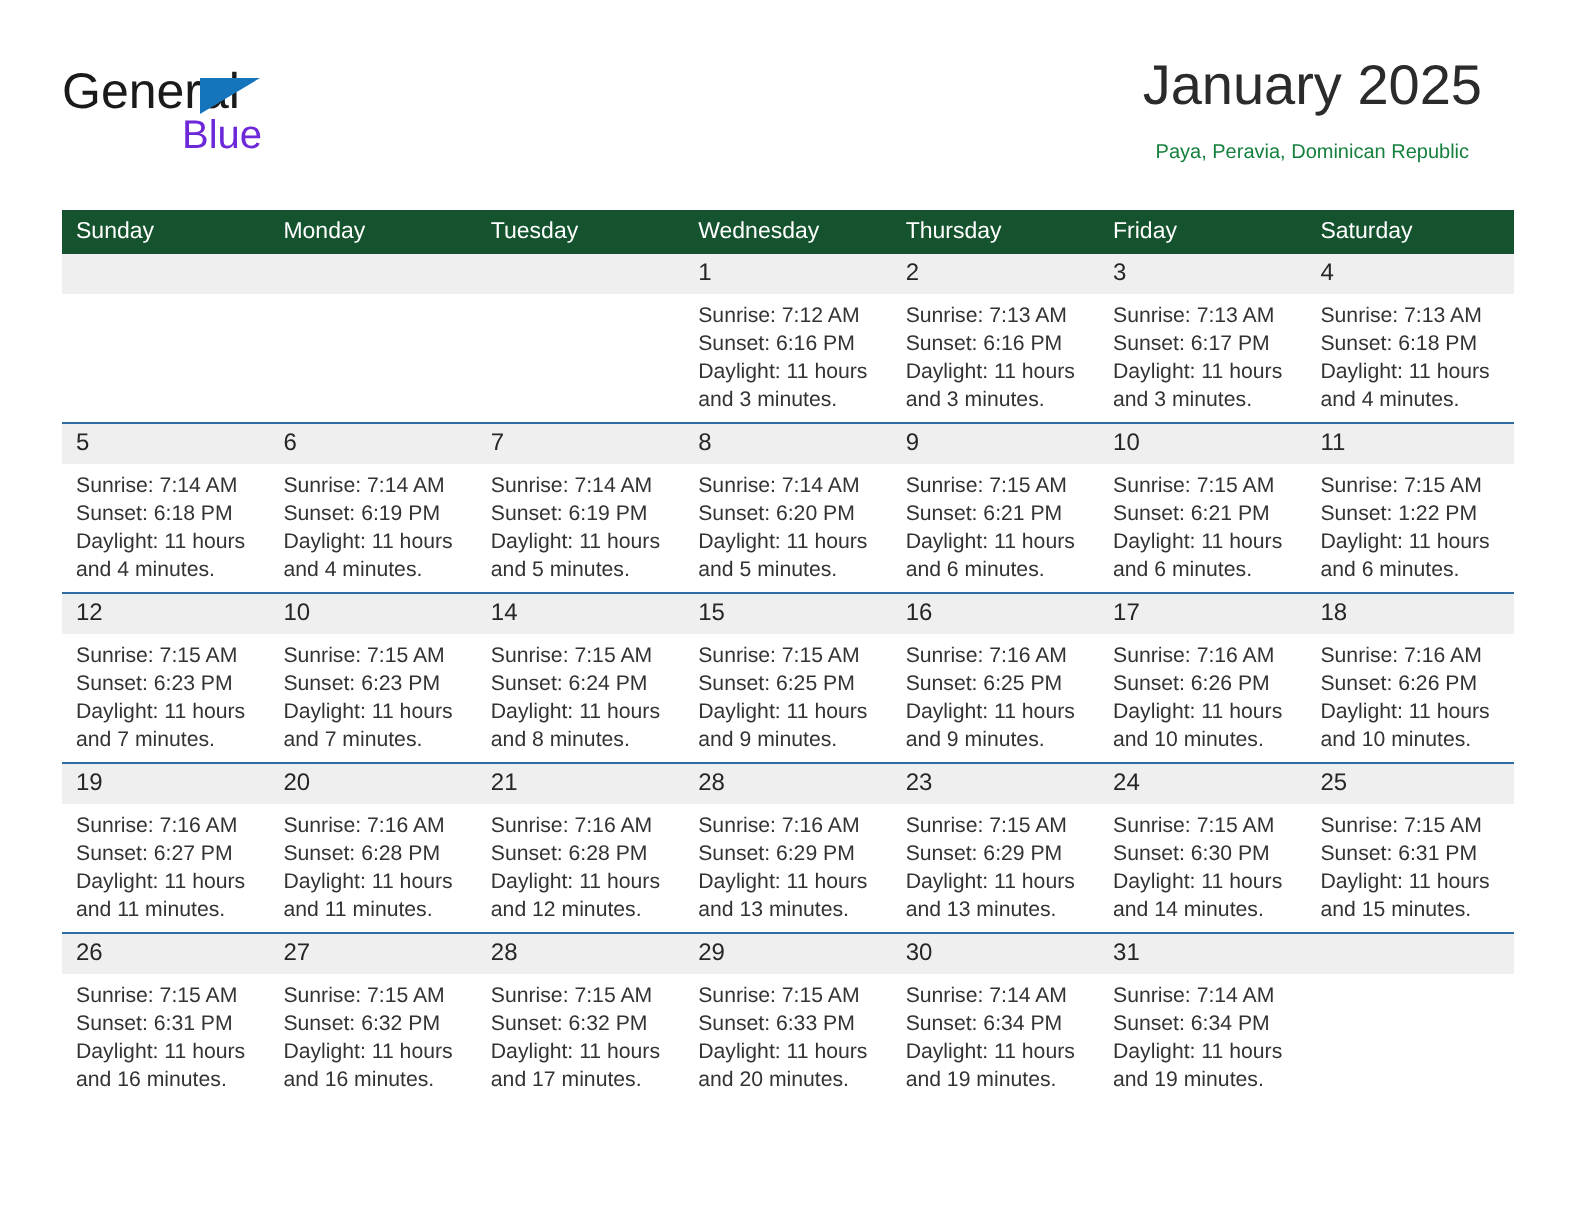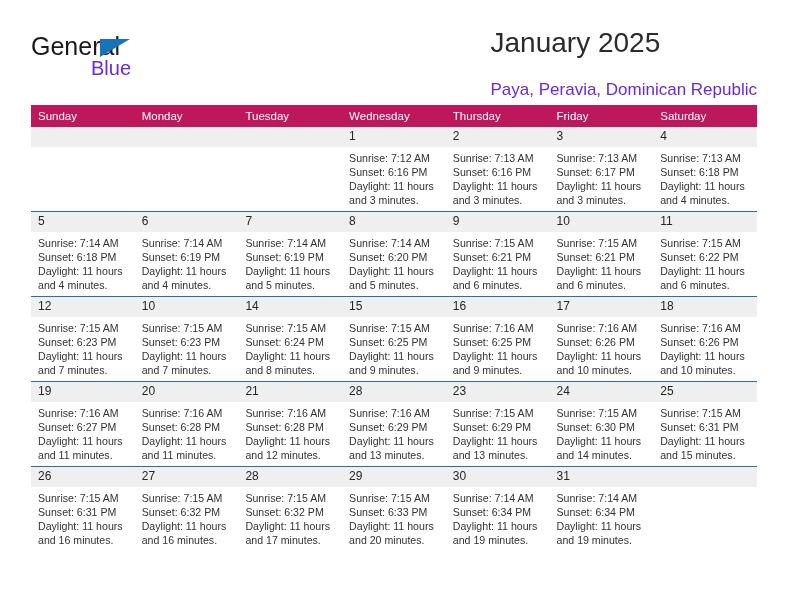--- a/index.html
+++ b/index.html
@@ -58,49 +58,49 @@
     position: absolute;
     left: 60px;
     top: 25px;
     font-size: 20px;
     color: #6d28d9;
     font-family: "Liberation Sans", sans-serif;
   }
 
   .titles {
     position: absolute;
-    right: 0;
+    right: 16px;
     top: 0;
-    text-align: left;
+    text-align: center;
   }
   .cal-title {
     font-size: 28px;
     color: #2b2b2b;
     line-height: 34px;
     white-space: nowrap;
   }
   .cal-subtitle {
-    margin-top: 21px;
-    font-size: 17px;
-    color: #6d28d9;
+    margin-top: 8px;
+    font-size: 10px;
+    color: #15803d;
     line-height: 18px;
     white-space: nowrap;
   }
 
   
   .calendar {
     position: absolute;
     left: 31px;
     top: 105px;
     width: 726px;
     border-collapse: collapse;
     table-layout: fixed;
   }
   .calendar th {
-    background: #be185d;
+    background: #14532d;
     color: #ffffff;
     font-size: 11.5px;
     font-weight: normal;
     text-align: left;
     padding: 5px 0 5px 7px;
     height: 11px;
     border: none;
   }
   .calendar td {
     vertical-align: top;
@@ -262,21 +262,21 @@
               <div>Sunrise: 7:15 AM</div>
               <div>Sunset: 6:21 PM</div>
               <div>Daylight: 11 hours</div>
               <div>and 6 minutes.</div>
             </div>
           </td>
           <td>
             <div class="daynum">11</div>
             <div class="info">
               <div>Sunrise: 7:15 AM</div>
-              <div>Sunset: 6:22 PM</div>
+              <div>Sunset: 1:22 PM</div>
               <div>Daylight: 11 hours</div>
               <div>and 6 minutes.</div>
             </div>
           </td>
         </tr>
         <tr>
           <td>
             <div class="daynum">12</div>
             <div class="info">
               <div>Sunrise: 7:15 AM</div>

